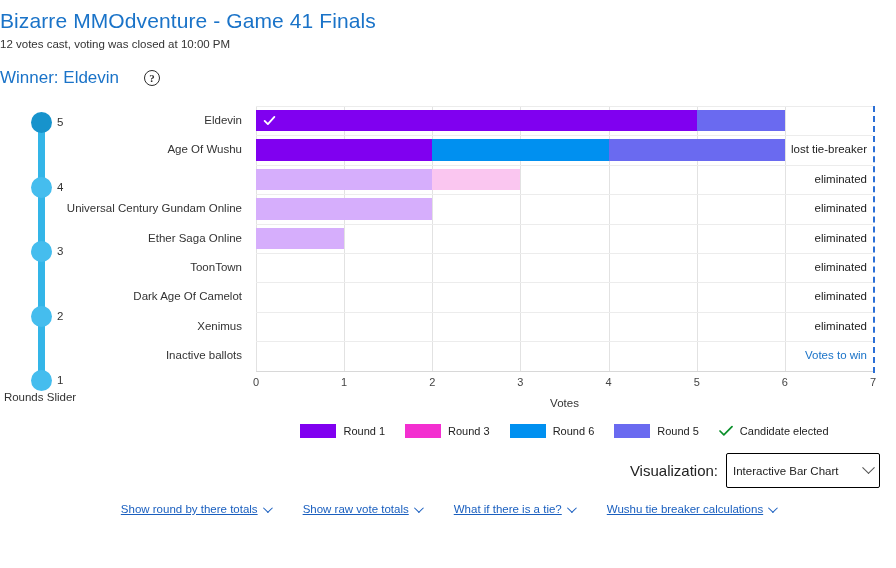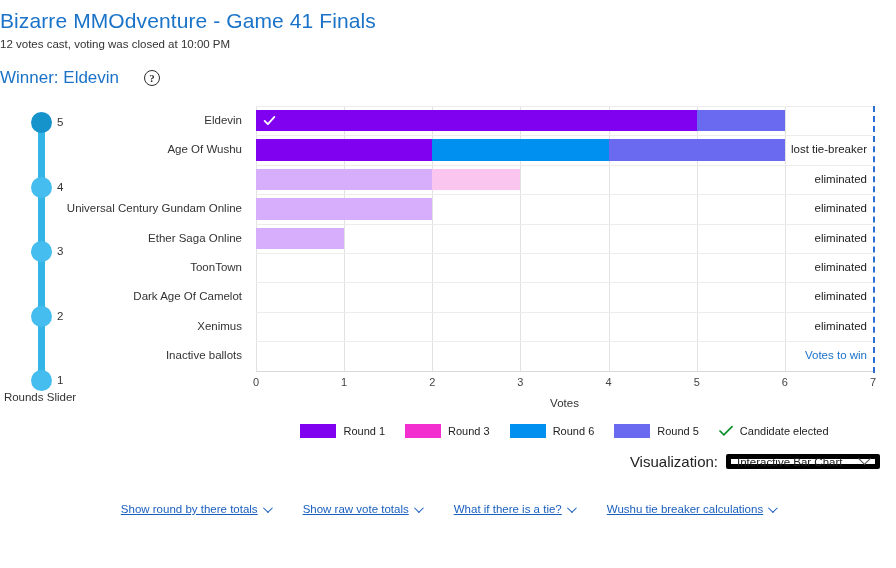--- a/index.html
+++ b/index.html
@@ -188,22 +188,22 @@
   .legend-check { width:14px; height:12px; }
 
   
   #viz-row {
     position:absolute;
     right:16px; top:453px;
     display:flex; align-items:center; gap:8px;
   }
   #viz-label { font-size:15px; color:#222222; }
   #viz-select {
-    width:154px; height:15px;
-    border:5px solid #000000;
+    width:154px; height:35px;
+    border:1px solid #000000;
     background:#ffffff;
     border-radius:2px;
     display:flex; align-items:center;
     padding:0 6px;
     font-size:11.5px; color:#222222;
     cursor:pointer;
     justify-content:space-between;
   }
   .chev {
     width:9px; height:9px;

